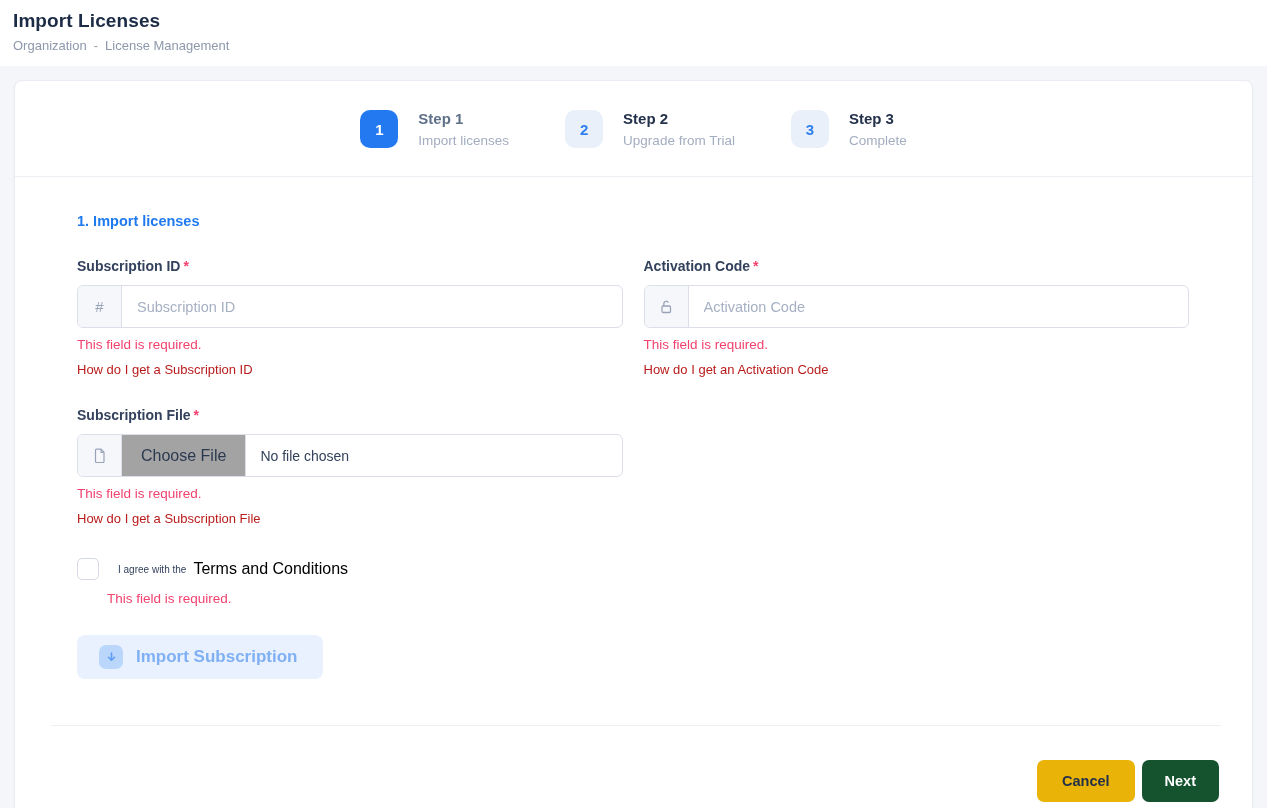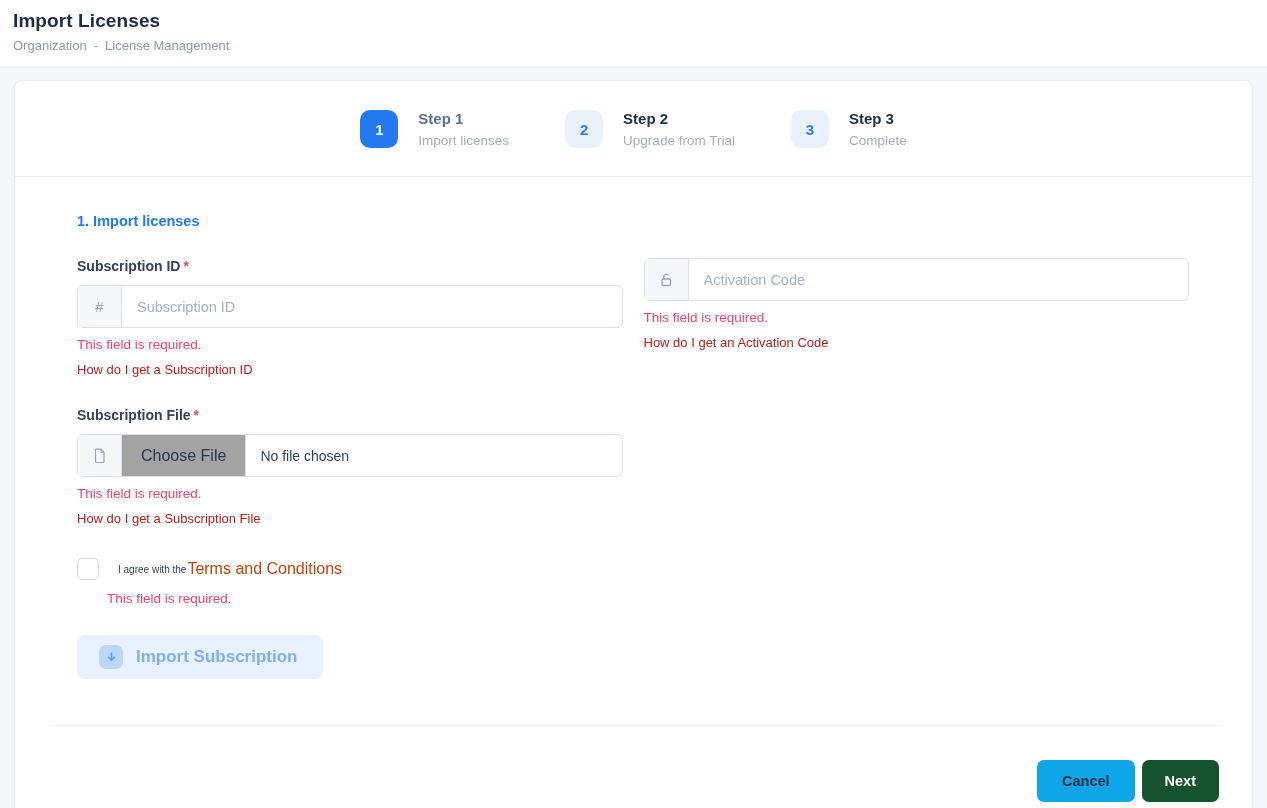--- a/index.html
+++ b/index.html
@@ -88,21 +88,21 @@
   }
   .file-name { display: flex; align-items: center; padding: 0 14px; font-size: 14px; color: #33415c; }
 
   
   .agree-row { margin-top: 31px; display: flex; align-items: center; }
   .checkbox {
     width: 22px; height: 22px; flex: 0 0 22px;
     border: 1px solid #d5dae6; border-radius: 5px; background: #fff; cursor: pointer;
   }
   .agree-label { margin-left: 19px; font-size: 10px; color: #33415c; }
-  .terms-link { color: #c2410c; text-decoration: none; margin-left: 1px; cursor: pointer; }
+  .terms-link { color: #000000; text-decoration: none; margin-left: 7px; cursor: pointer; }
   .agree-error { margin: 11px 0 0 30px; }
 
   
   .import-btn {
     margin-top: 29px; height: 44px;
     display: inline-flex; align-items: center; gap: 13px;
     background: #e9f1fe; border: none; border-radius: 8px;
     padding: 0 25px 0 22px; cursor: default;
     color: #7fb0f4; font-size: 17px; font-weight: bold;
     font-family: "Liberation Sans", sans-serif;
@@ -113,21 +113,21 @@
   }
 
   
   .actions-divider { border: none; border-top: 1px solid #eceef3; margin: 46px 31px 0 36px; }
   .actions { display: flex; justify-content: flex-end; align-items: center; gap: 7px; padding: 34px 33px 29px 0; }
   .btn {
     height: 42px; border: none; border-radius: 7px;
     font-size: 14.5px; font-weight: bold; cursor: pointer;
     font-family: "Liberation Sans", sans-serif;
   }
-  .btn-cancel { background: #0ea5e9; color: #23304a; padding: 0 25px; }
+  .btn-cancel { background: #eab308; color: #23304a; padding: 0 25px; }
   .btn-next { background: #14532d; color: #ffffff; padding: 0 23px; }
 </style>
 </head>
 <body>
 
 <header class="page-header">
   <div class="page-title">Import Licenses</div>
   <div class="breadcrumb">
     <span>Organization</span>
     <span class="sep">-</span>
@@ -172,20 +172,23 @@
         </div>
         <div class="input-group">
           <span class="input-icon">#</span>
           <input class="text-input" type="text" placeholder="Subscription ID" style="">
         </div>
         <div class="error-text">This field is required.</div>
         <a class="help-link">How do I get a Subscription ID</a>
       </div>
 
       <div class="field">
+        <div class="field-label">
+          <span>Activation Code</span><span class="req">*</span>
+        </div>
         <div class="input-group">
           <span class="input-icon">
             <svg width="16" height="16" viewBox="0 0 16 16" fill="none" stroke-width="1.3" stroke="#99a3b8">
               <rect x="4" y="7" width="8.5" height="6.5" rx="1.2"></rect>
               <path d="M5.8 7 V4.8 a2.5 2.5 0 0 1 4.6-1.3"></path>
             </svg>
           </span>
           <input class="text-input" type="text" placeholder="Activation Code" style="">
         </div>
         <div class="error-text">This field is required.</div>

